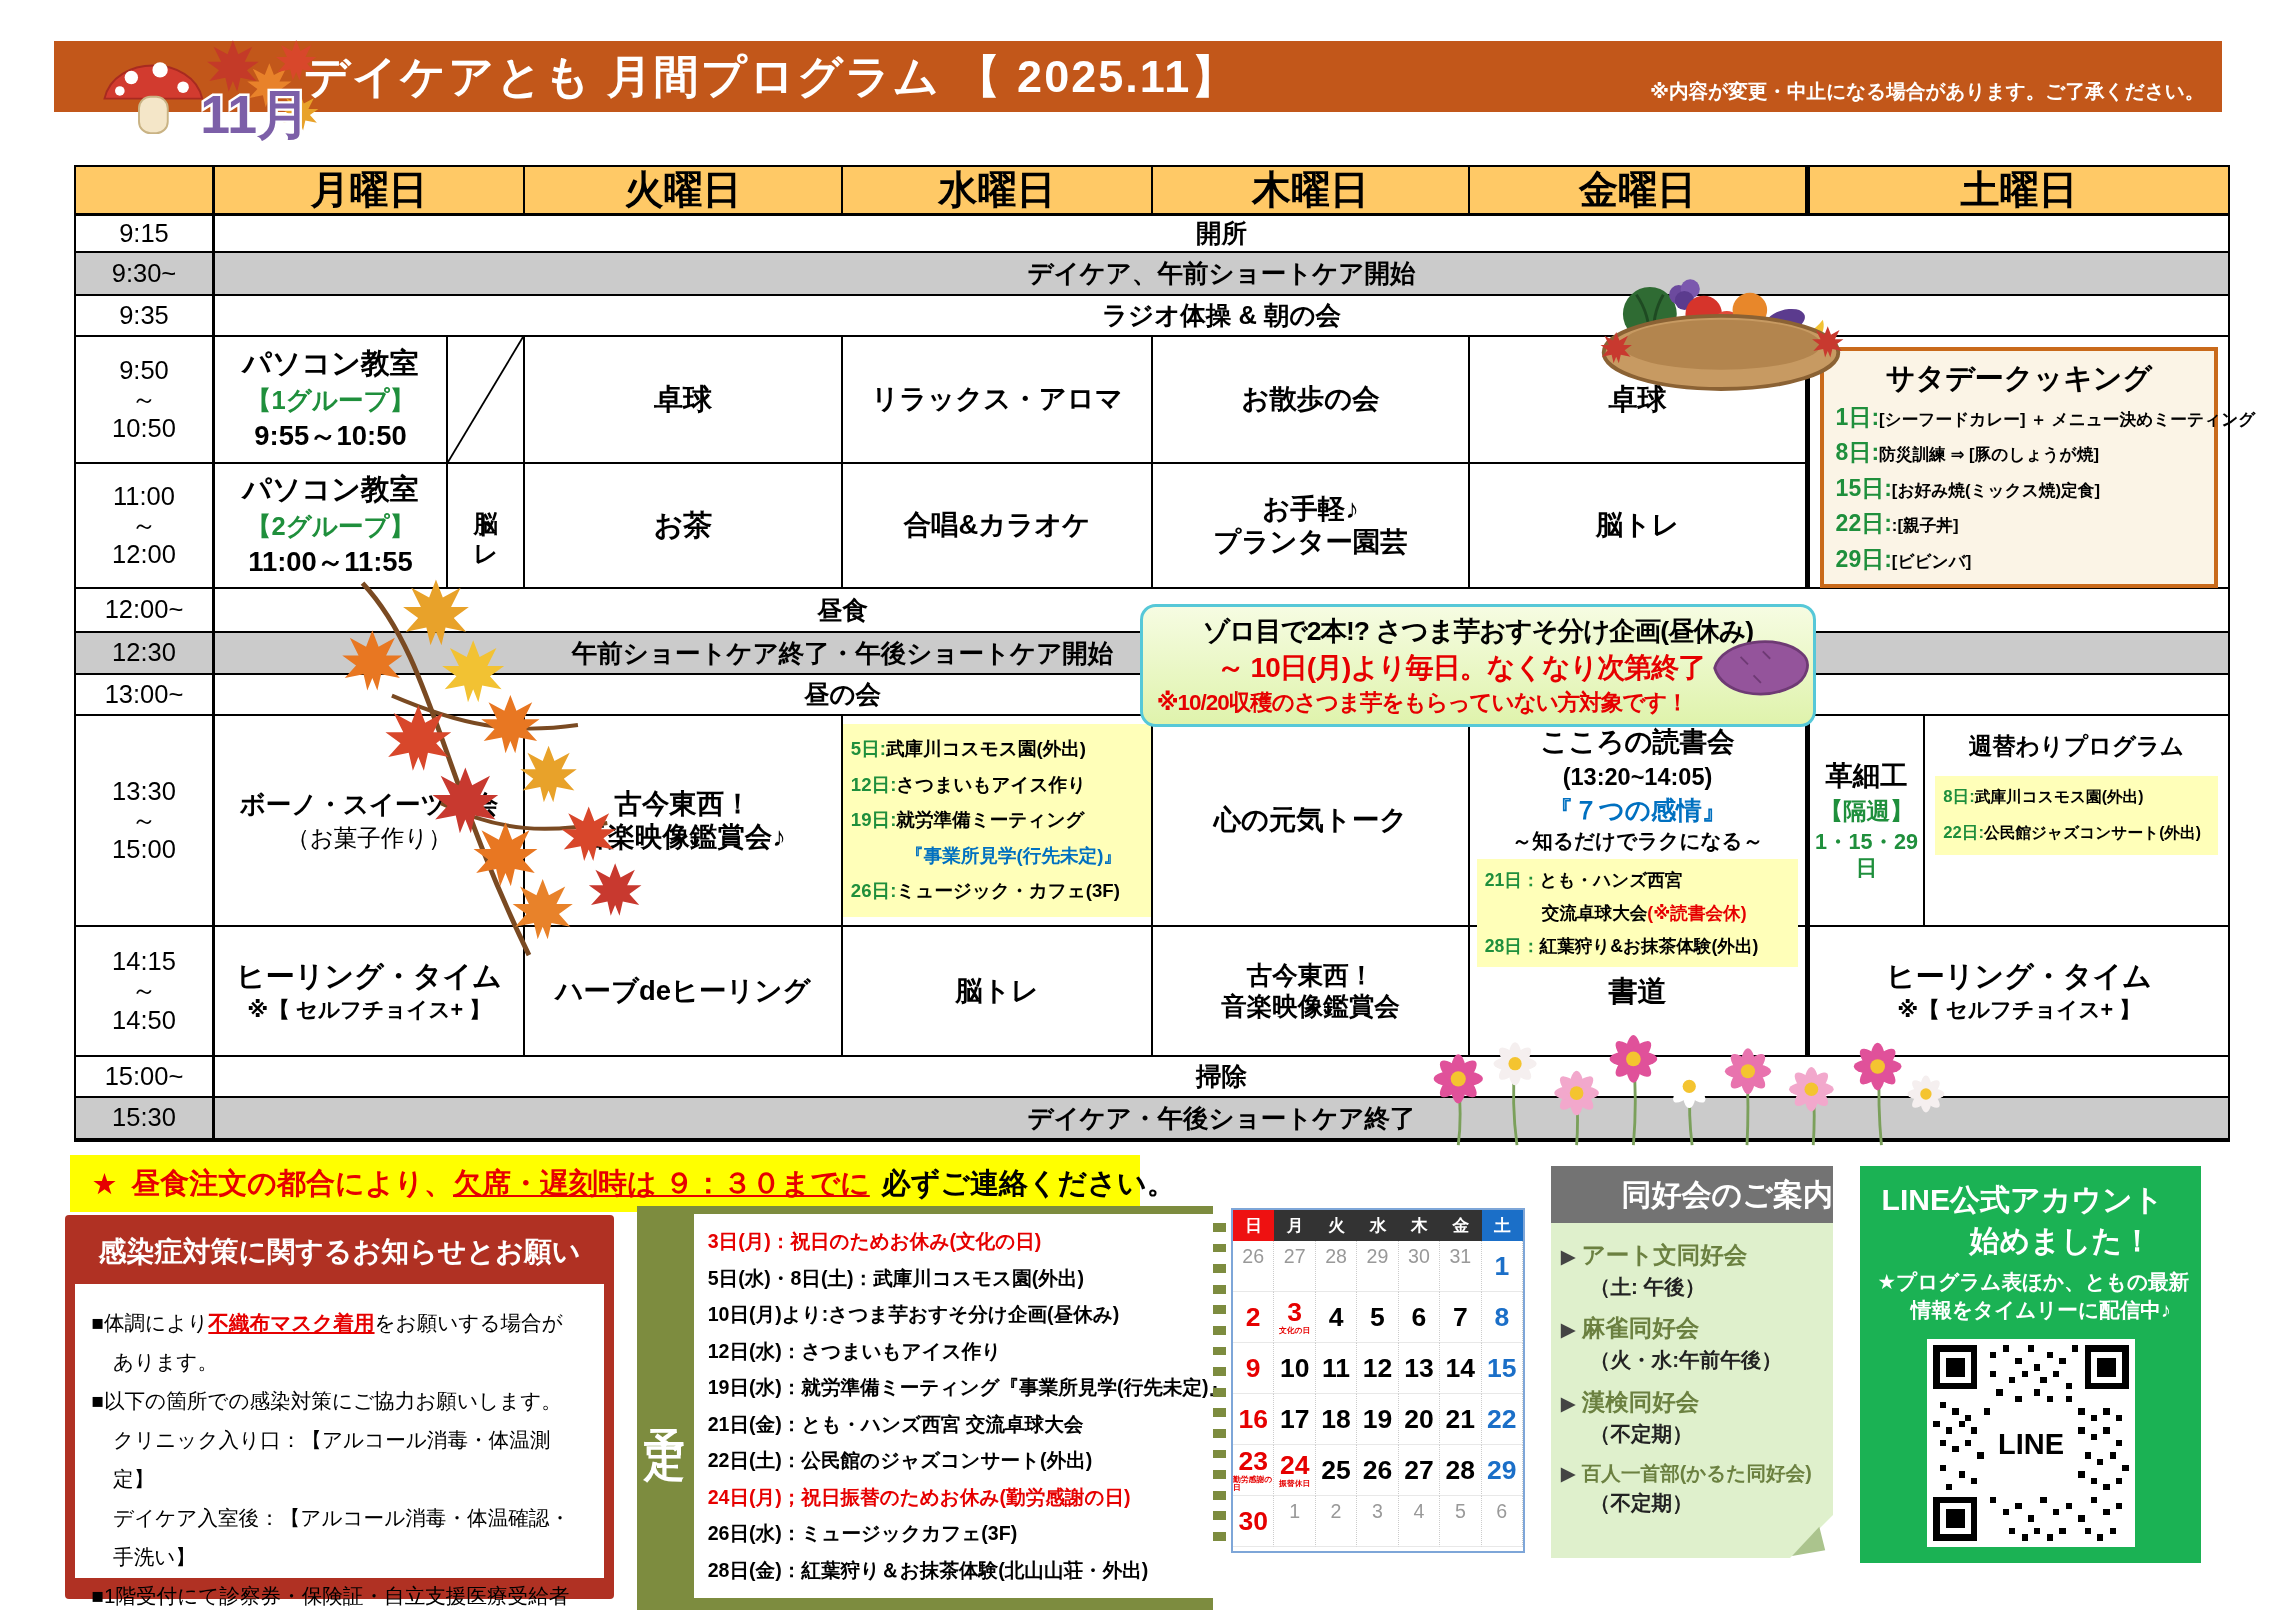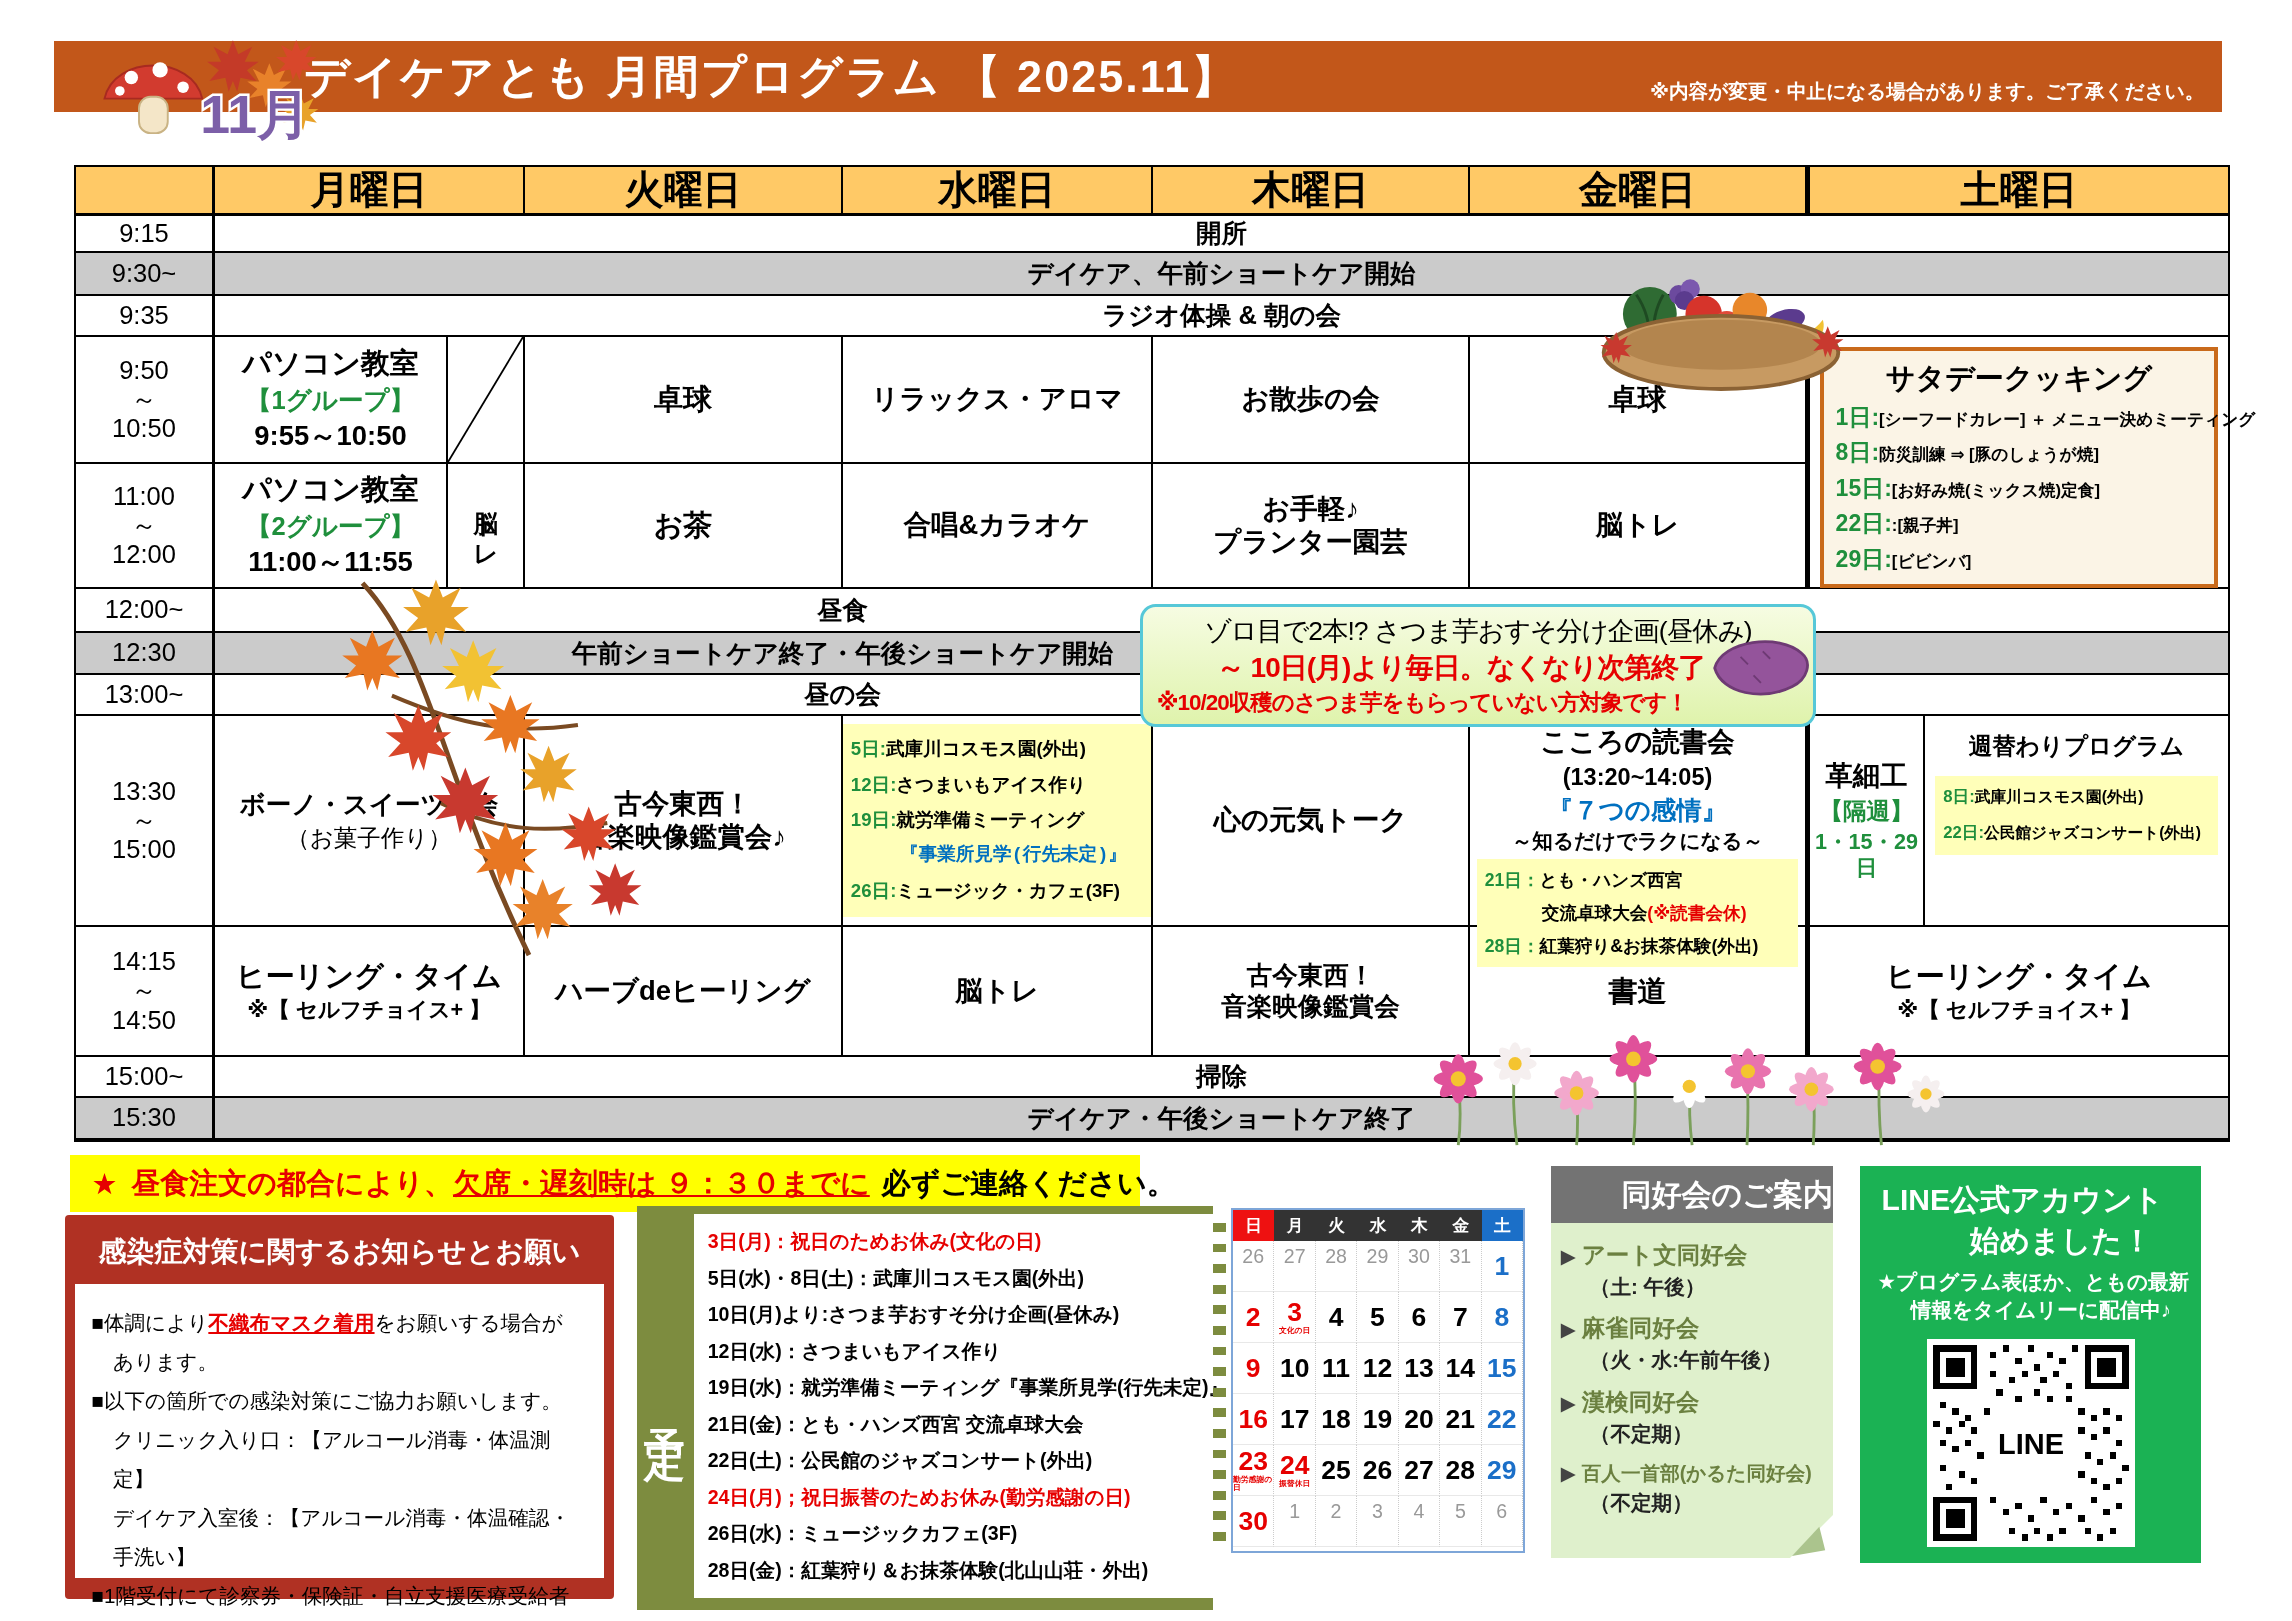--- a/index.html
+++ b/index.html
@@ -41,33 +41,33 @@
   .sat-cook{margin:9.8px 9.8px;border:4.9px solid #C96A1B;background:#FBF4E6;height:calc(100% - 29px);
             padding:5.9px 11.8px;display:flex;flex-direction:column;justify-content:space-around;align-items:flex-start;text-align:left;}
   .sc-title{align-self:center;font-size:29px;font-weight:bold;}
   .sc-item{font-size:16.7px;font-weight:bold;white-space:nowrap;}
   .sc-item .d{color:#1F8F3C;font-size:23px;}
 
   
   .ylwbox{background:#FFFFB9;text-align:left;font-weight:bold;}
   .wedlist{margin:7.8px;height:calc(100% - 15.7px);width:calc(100% - 15.7px);padding:7.8px 7.8px;display:flex;flex-direction:column;justify-content:space-around;font-size:18.6px;}
   .wedlist .d{color:#1F8F3C;}
-  .indent{margin-left:33px;font-family:Liberation Mono, monospace;}
+  .indent{margin-left:33px;}
   .satprog{justify-content:flex-start;}
   .satlist{margin-top:15.7px;width:88%;padding:11.8px 7.8px;display:flex;flex-direction:column;gap:15.7px;font-size:15.7px;}
   .satlist .d{color:#1F8F3C;font-size:16.7px;}
 
   
   .fricell{justify-content:flex-start;padding-top:7.8px;}
   .fricell>*{margin:2px 0;}
 
   
   .potato-note{position:absolute;left:1140px;top:604px;width:676px;height:123px;border:3.9px solid #56C8D8;border-radius:15.7px;
       background:linear-gradient(180deg,#F6FCE2,#DFF3AC);z-index:5;display:flex;flex-direction:column;justify-content:center;padding:3.9px 13.7px;box-sizing:border-box;}
-  .pn1{font-size:26.5px;font-weight:normal;text-align:center;letter-spacing:-1px;}
+  .pn1{font-size:26.5px;font-weight:bold;text-align:center;letter-spacing:-1px;}
   .pn2{font-size:28px;font-weight:bold;color:#E60000;text-align:center;letter-spacing:-1px;}
   .pn3{font-size:22.5px;font-weight:bold;color:#E60000;text-align:left;letter-spacing:-1px;}
   .potato-img{position:absolute;right:2px;top:23.5px;width:102px;height:74px;}
   .fri-overflow{position:absolute;left:1477px;top:859px;width:321px;height:108px;background:#FFFFB9;z-index:5;
       display:flex;flex-direction:column;justify-content:space-around;padding:3.9px 7.8px;box-sizing:border-box;text-align:left;font-weight:bold;font-size:17.6px;}
   .fri-overflow .d{color:#1F8F3C;}
 
   
   .dec{position:absolute;z-index:6;pointer-events:none;}
   .maple{left:294px;top:578px;width:421px;height:392px;}

